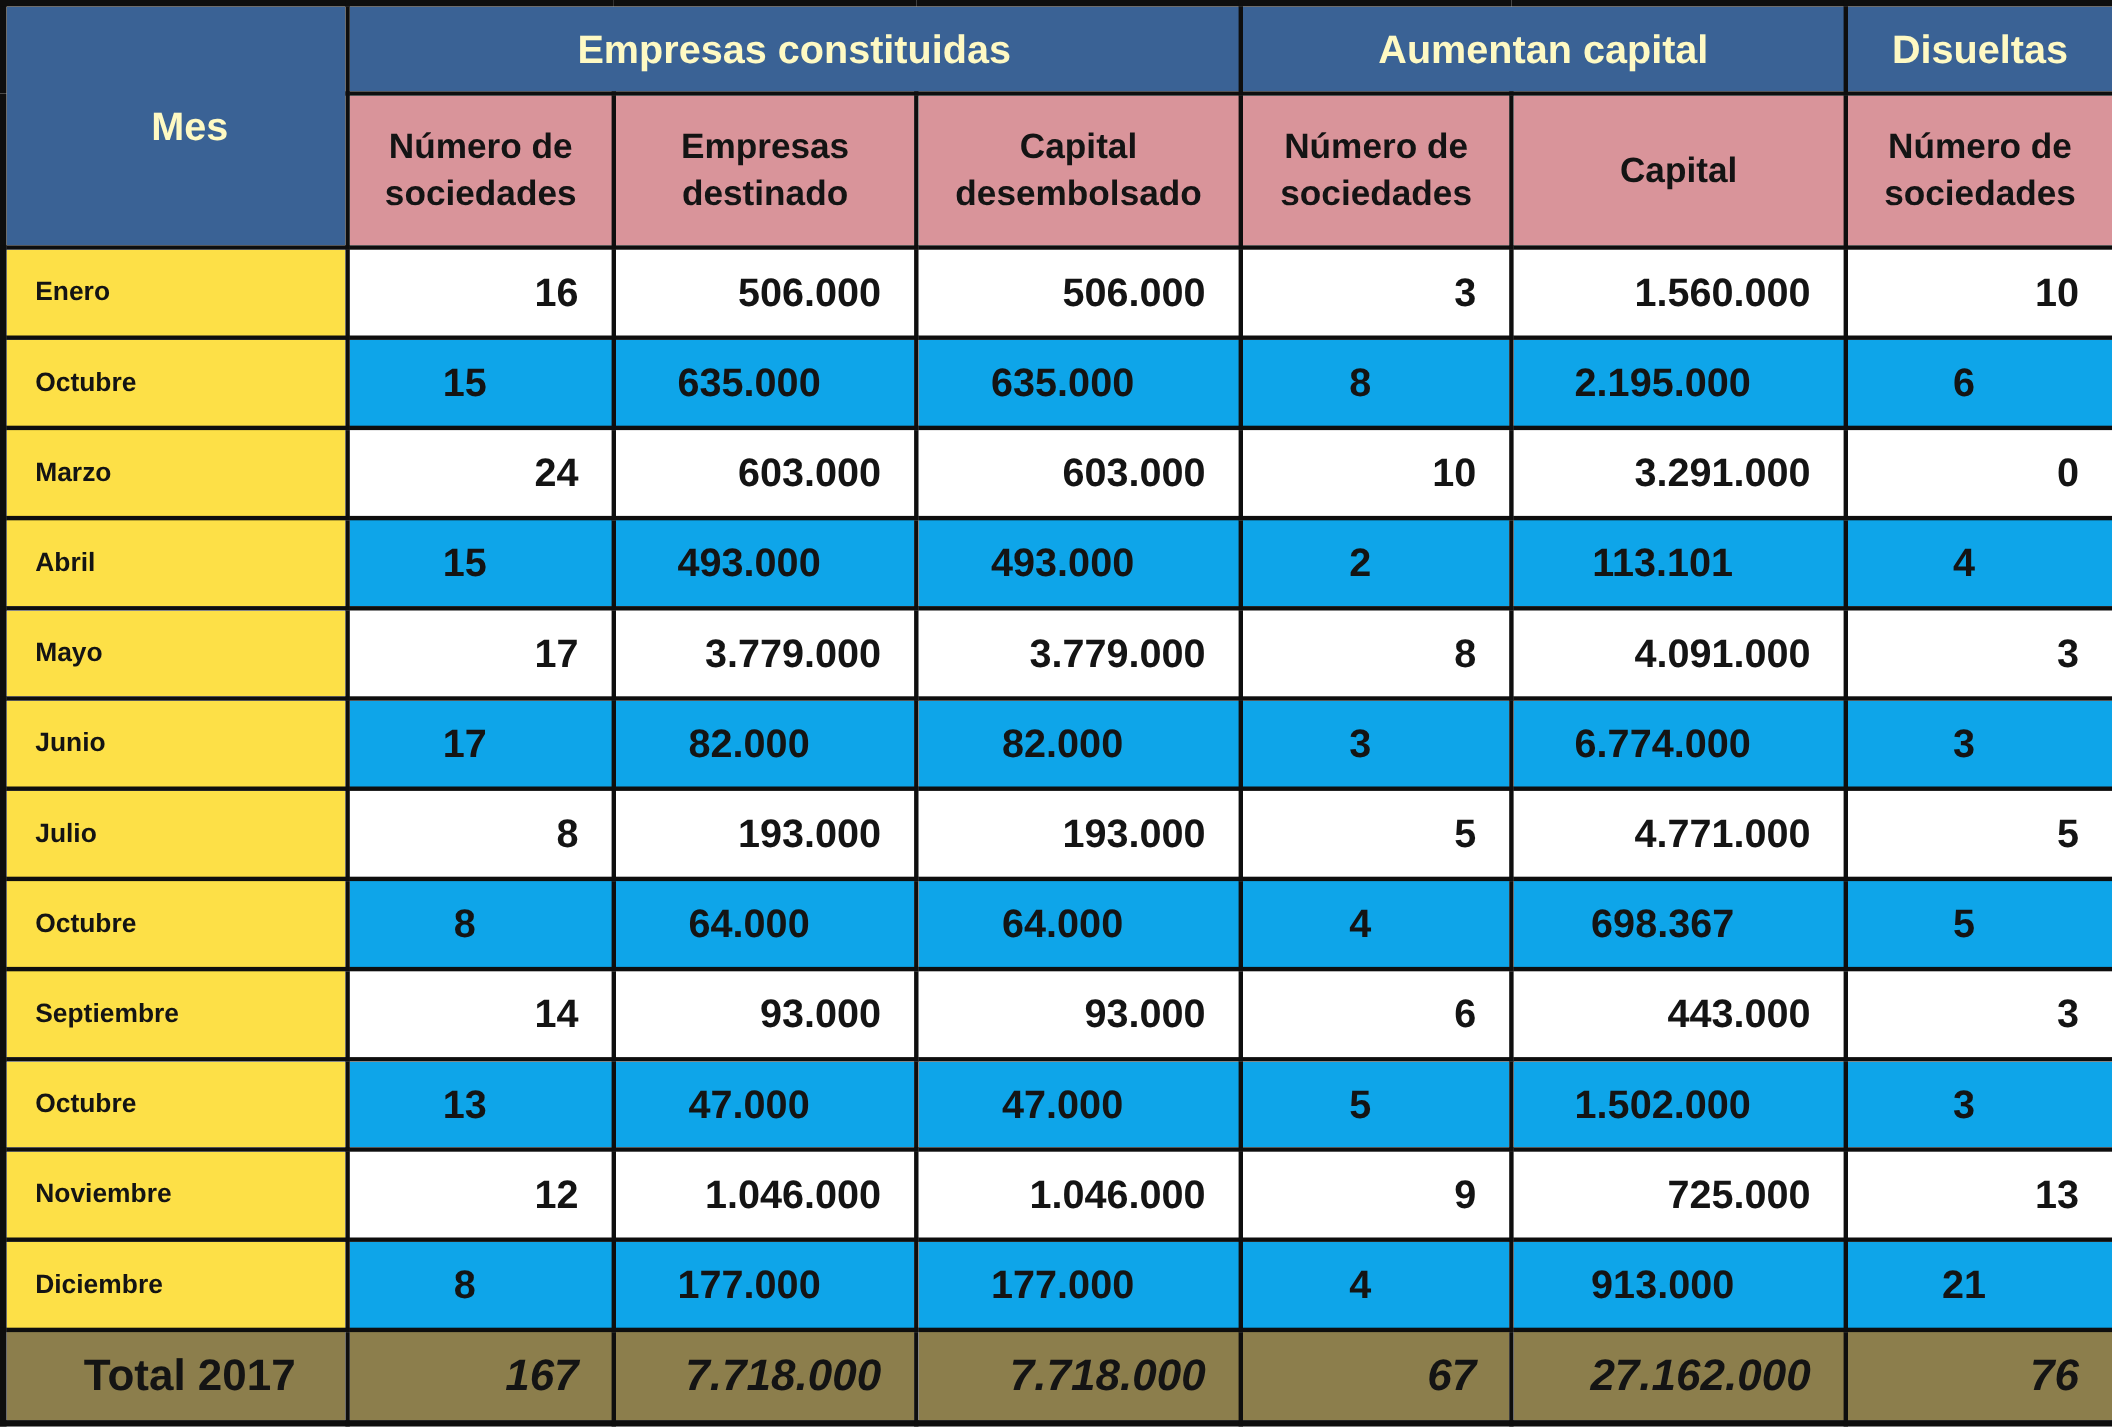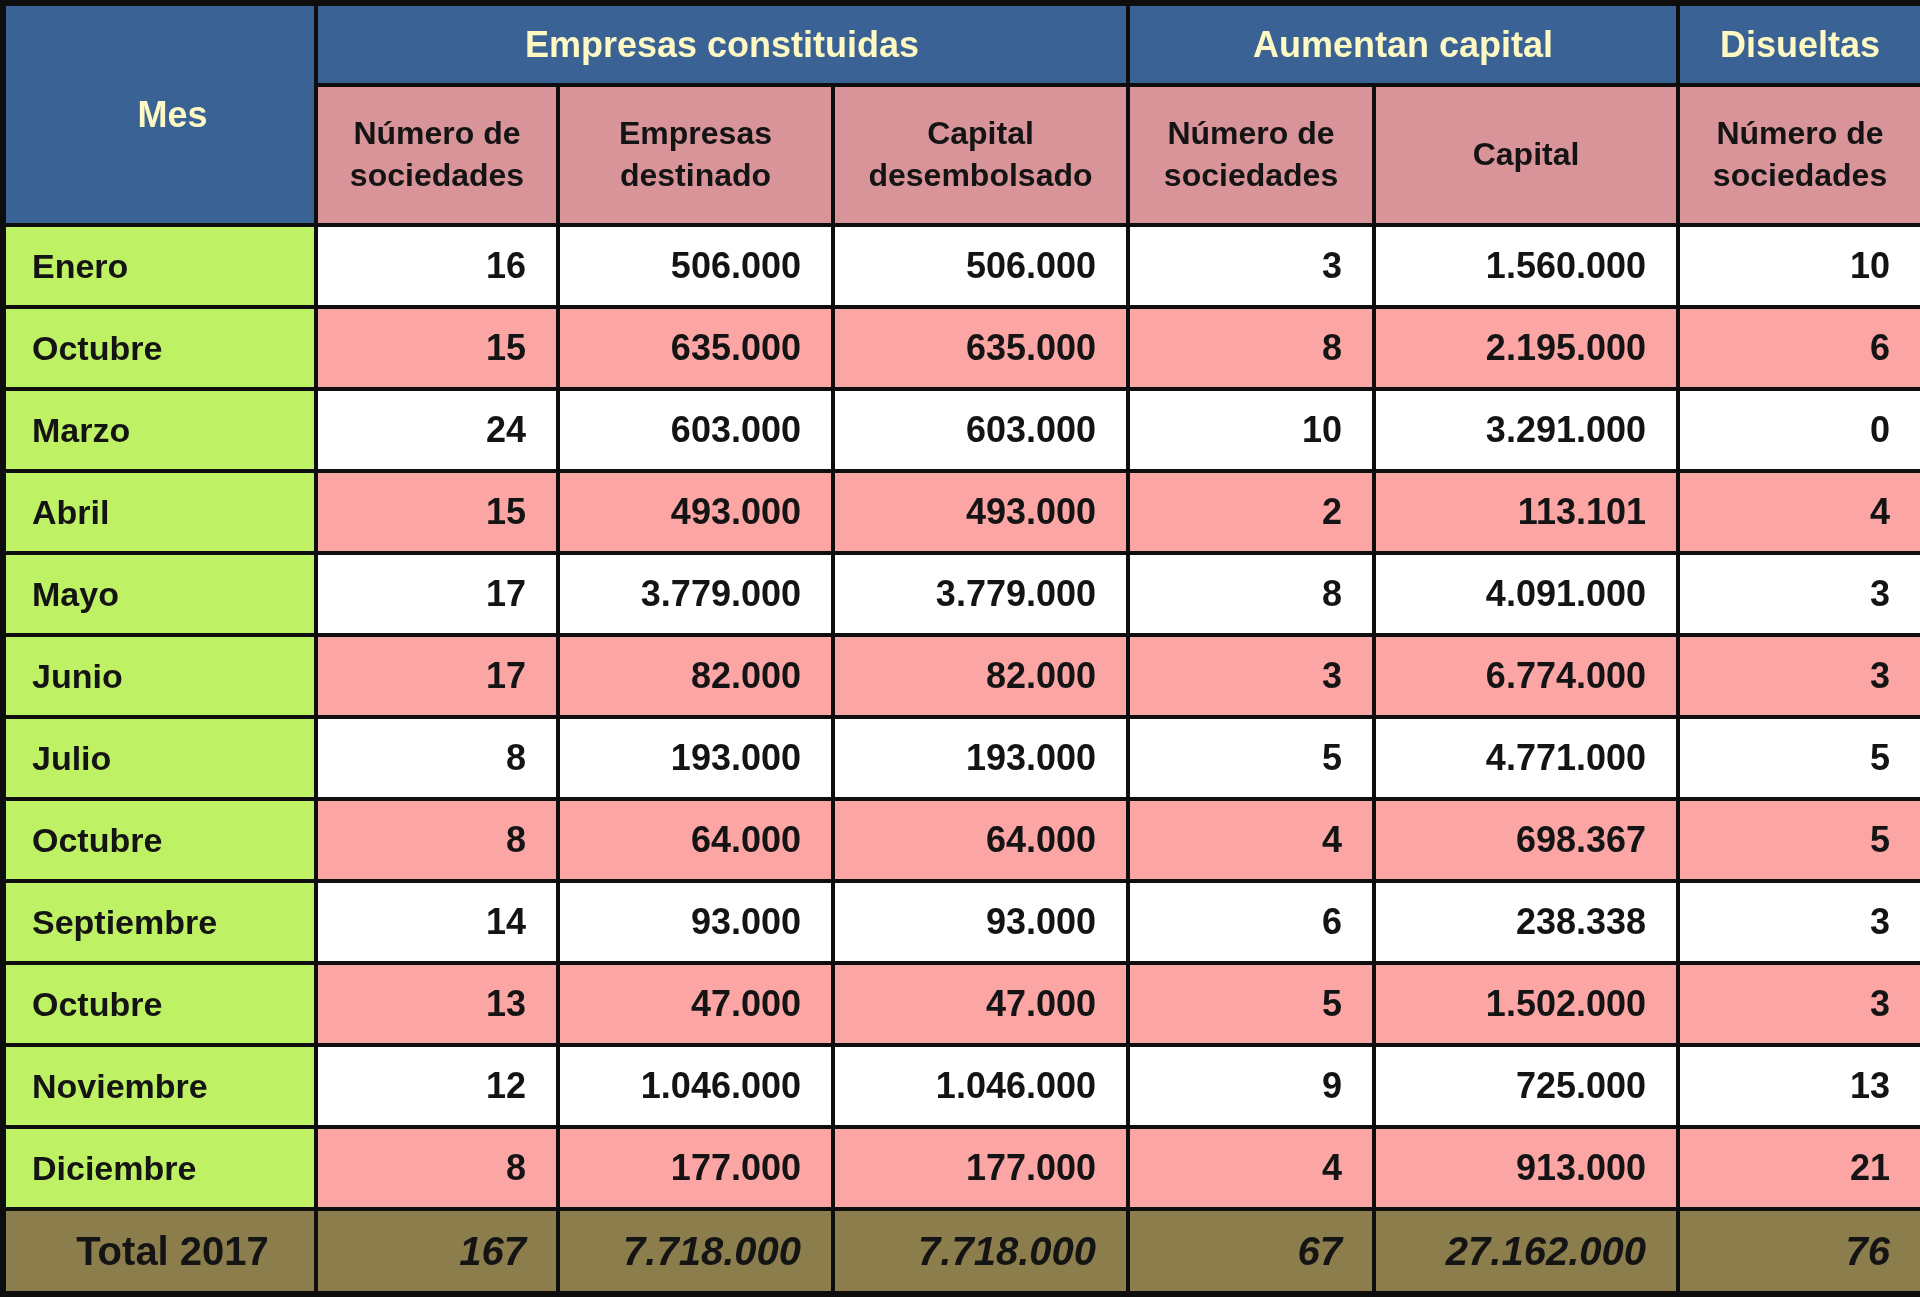--- a/index.html
+++ b/index.html
@@ -47,36 +47,36 @@
     font-weight: bold;
     text-align: center;
     vertical-align: middle;
     line-height: 1.3;
     white-space: normal;
   }
 
   
   tbody tr { height: 82px; }
   tbody th.mes {
-    background: #bef264;
-    font-size: 34px;
+    background: #fde047;
+    font-size: 24px;
     font-weight: bold;
     text-align: left;
     padding-left: 26px;
     vertical-align: middle;
   }
   tbody td {
     background: #ffffff;
     font-size: 36px;
     font-weight: bold;
     text-align: right;
     padding-right: 30px;
     vertical-align: middle;
   }
-  tbody tr.alt td { background: #fca5a5; }
+  tbody tr.alt td { background: #0ea5e9; text-align: center; }
 
   
   tr.total { height: 85px; }
   tr.total th.mes-total {
     background: #8c7e4c;
     font-size: 40px;
     font-weight: bold;
     text-align: center;
     padding-left: 26px;
     vertical-align: middle;
@@ -192,21 +192,21 @@
       <td>4</td>
       <td>698.367</td>
       <td>5</td>
     </tr>
     <tr>
       <th class="mes">Septiembre</th>
       <td>14</td>
       <td>93.000</td>
       <td>93.000</td>
       <td>6</td>
-      <td>238.338</td>
+      <td>443.000</td>
       <td>3</td>
     </tr>
     <tr class="alt">
       <th class="mes">Octubre</th>
       <td>13</td>
       <td>47.000</td>
       <td>47.000</td>
       <td>5</td>
       <td>1.502.000</td>
       <td>3</td>

